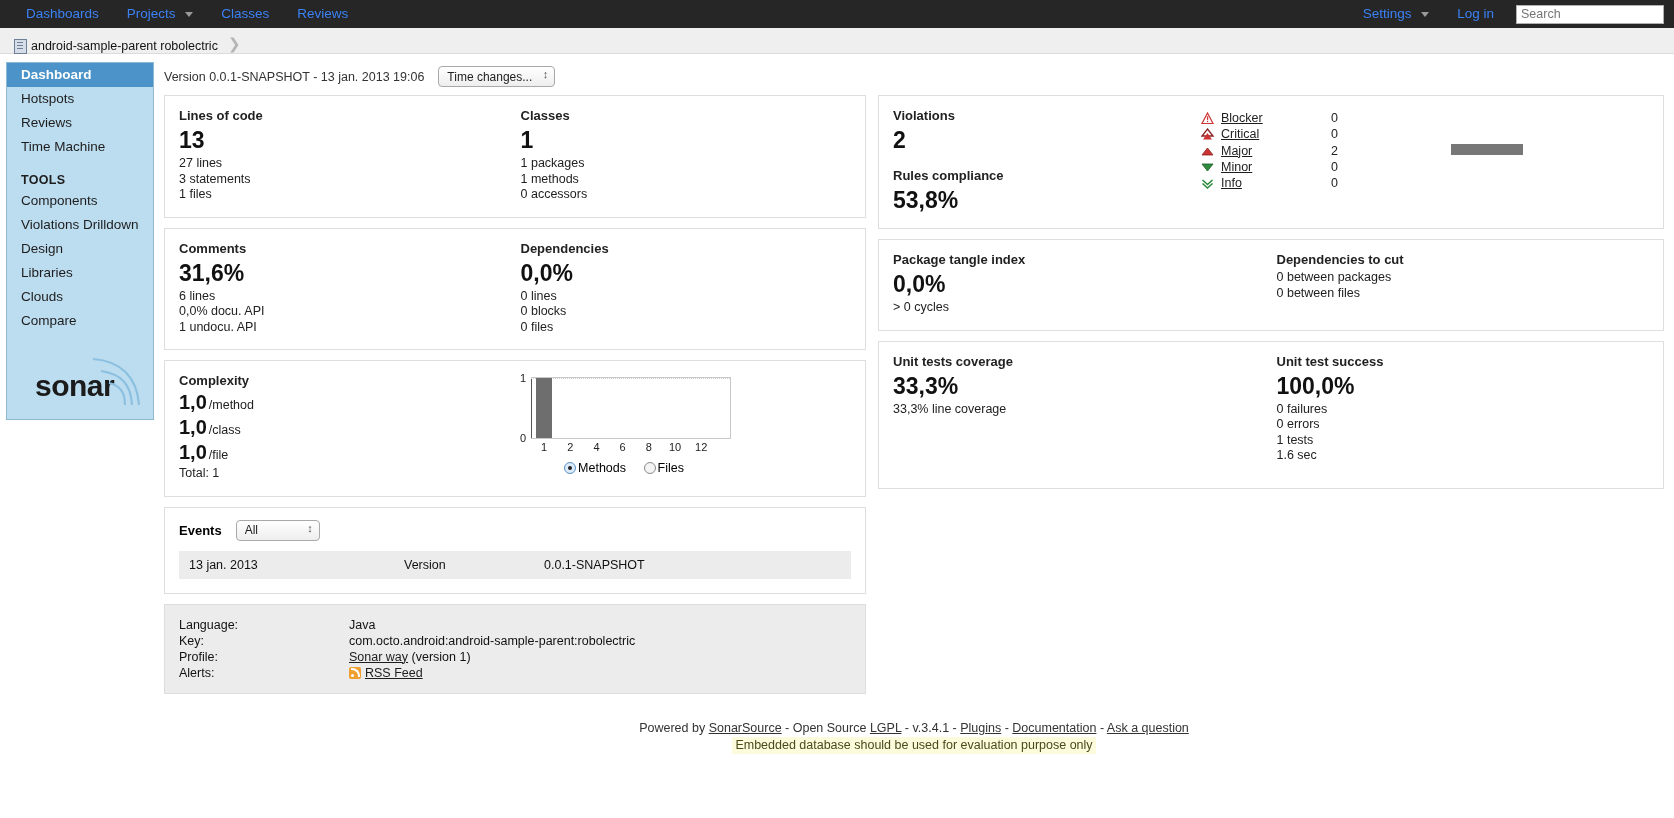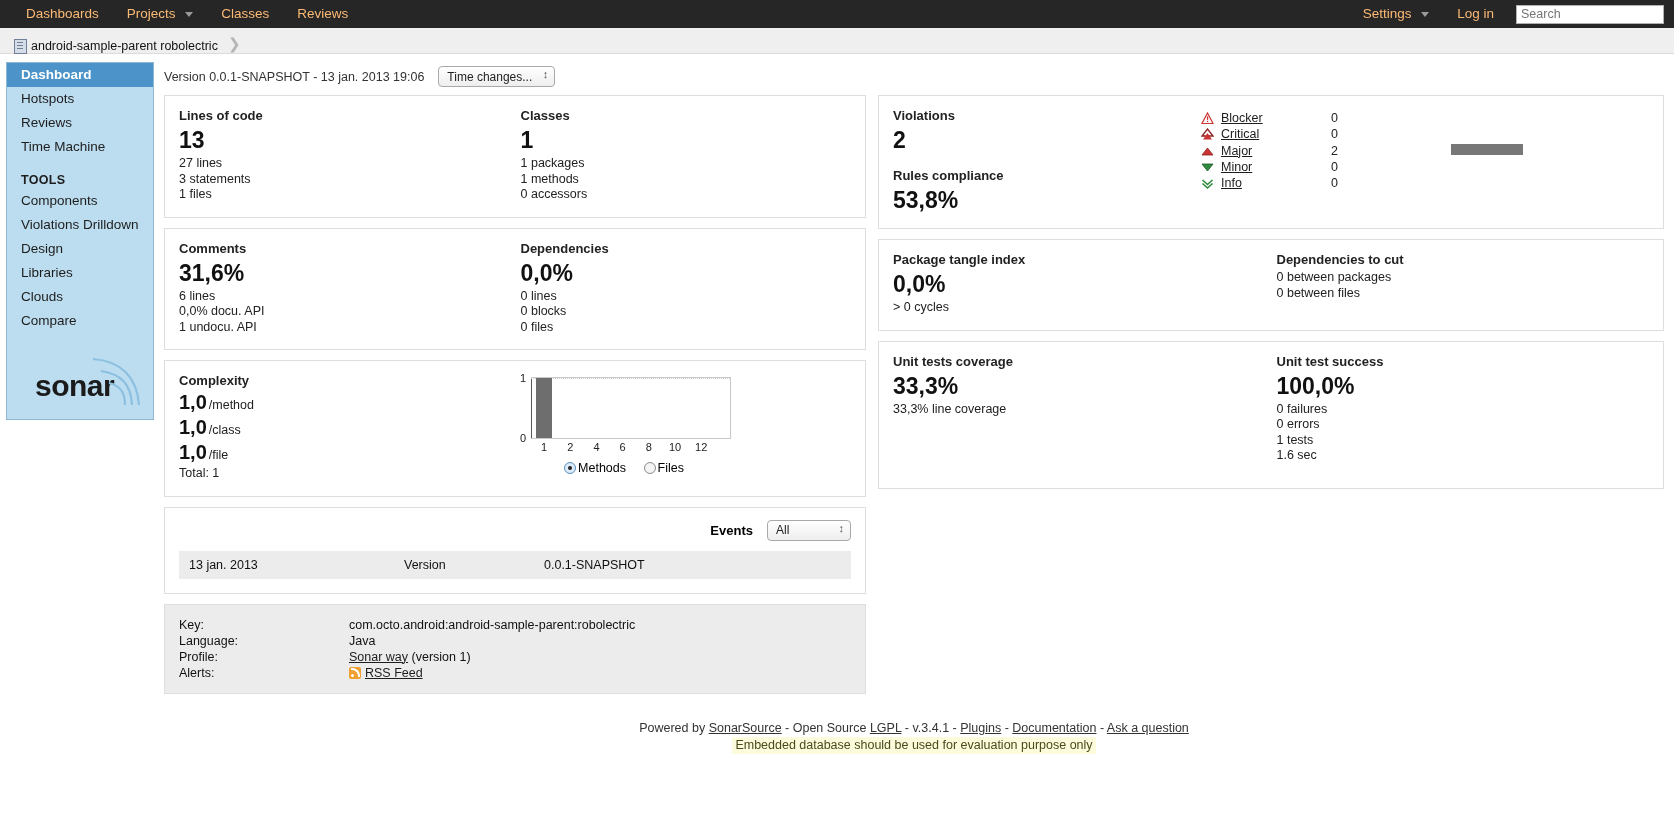--- a/index.html
+++ b/index.html
@@ -16,21 +16,21 @@
   
   #topnav {
     height: 28px;
     background: #262626;
     display: flex;
     align-items: center;
     padding: 0 12px;
     position: relative;
   }
   .nav-item {
-    color: #fdba74;
+    color: #3b82f6;
     font-size: 13.5px;
     padding: 0 14px;
     line-height: 28px;
     white-space: nowrap;
     cursor: pointer;
   }
   .caret-down {
     display: inline-block;
     width: 0; height: 0;
     margin-left: 6px;
@@ -324,21 +324,20 @@
     border-radius: 50%;
     background: #222;
   }
   .radio-opt { margin-right: 14px; cursor: pointer; }
 
   
   #events-head {
     display: flex;
     align-items: center;
     margin-bottom: 10px;
-    justify-content: flex-end;
   }
   #events-title {
     font-weight: bold;
     font-size: 13px;
     margin-right: 14px;
   }
   #events-table {
     width: 100%;
     border-collapse: collapse;
     background: #ececec;
@@ -607,26 +606,26 @@
               <td>0.0.1-SNAPSHOT</td>
             </tr>
           </tbody>
             </table>
         </div>
 
         <div id="meta">
           <table>
             <tbody>
                 <tr>
+              <td class="lbl">Language:</td>
+              <td>Java</td>
+            </tr>
+            <tr>
               <td class="lbl">Key:</td>
               <td>com.octo.android:android-sample-parent:robolectric</td>
-            </tr>
-            <tr>
-              <td class="lbl">Language:</td>
-              <td>Java</td>
             </tr>
             <tr>
               <td class="lbl">Profile:</td>
               <td>
                 <a>Sonar way</a><span> (version 1)</span>
               </td>
             </tr>
             <tr>
               <td class="lbl">Alerts:</td>
               <td>

